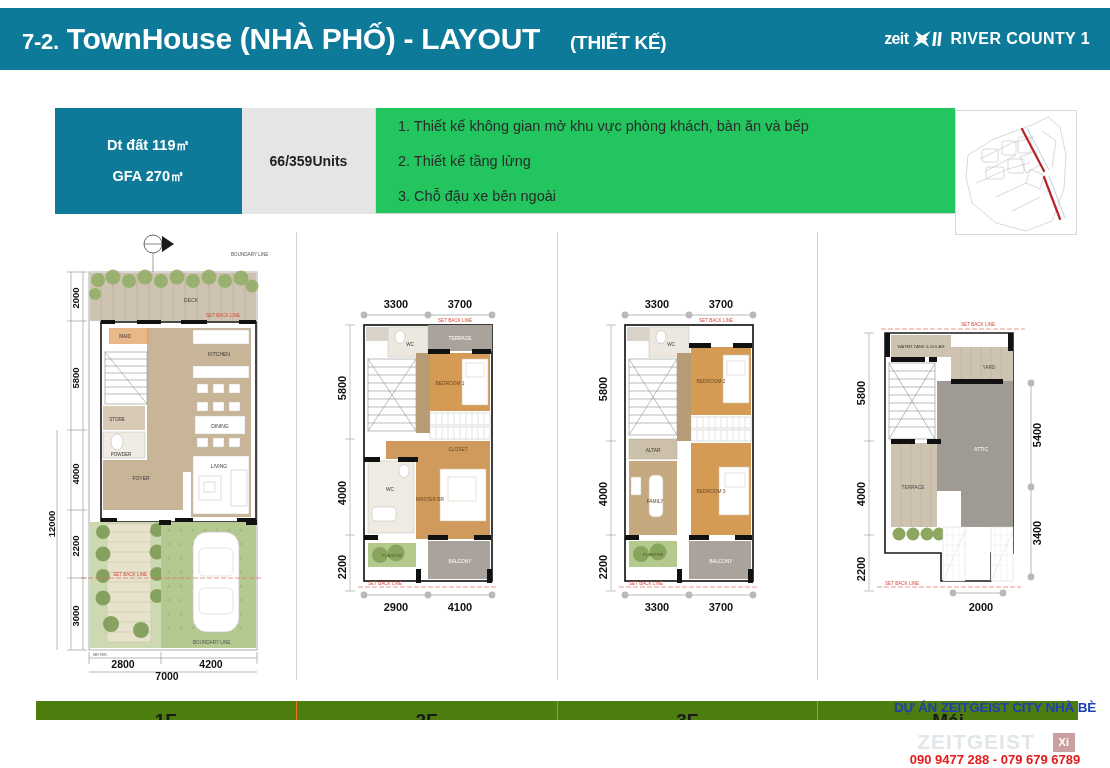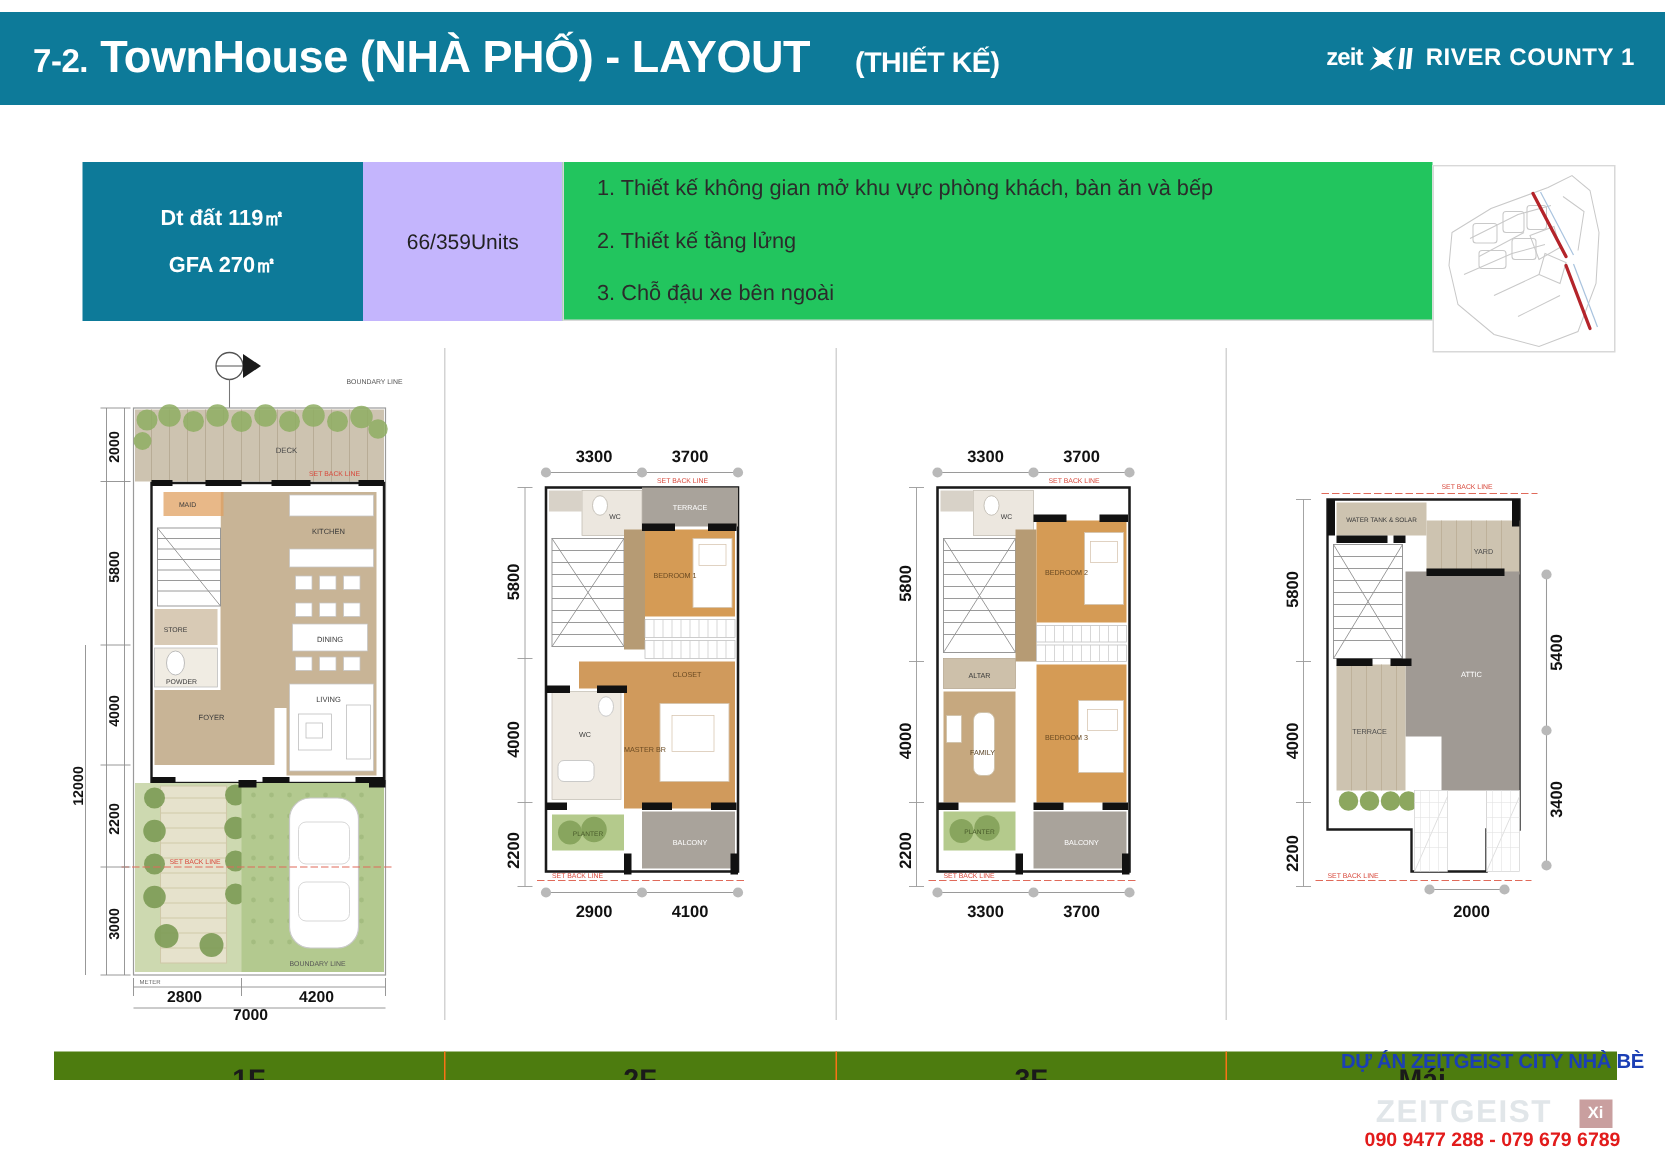--- a/index.html
+++ b/index.html
@@ -36,23 +36,23 @@
     position: absolute; left: 36px; top: 108px; width: 900px; height: 106px;
     display: flex; align-items: stretch; margin-left: 19px;
   }
   .info-area {
     width: 187px; background: #0d7a99; color: #fff;
     display: flex; flex-direction: column; align-items: center; justify-content: center;
     gap: 12px;
   }
   .info-area div { font-size: 14.5px; font-weight: bold; }
   .info-units {
-    width: 133px; background: #c4b5fd;
+    width: 133px; background: #e5e5e5;
     display: flex; align-items: center; justify-content: center;
-    font-size: 14px; font-weight: normal; color: #222;
+    font-size: 14px; font-weight: bold; color: #222;
   }
   .info-list {
     flex: 1; background: #22c55e; border-left: 1px solid #d6d6d6;
     border-bottom: 1px solid #d9d9d9;
     display: flex; flex-direction: column; justify-content: center;
     padding: 6px 0 6px 22px; gap: 19px;
   }
   .info-list li { list-style: none; font-size: 14.5px; color: #2b2b2b; }
 
   

